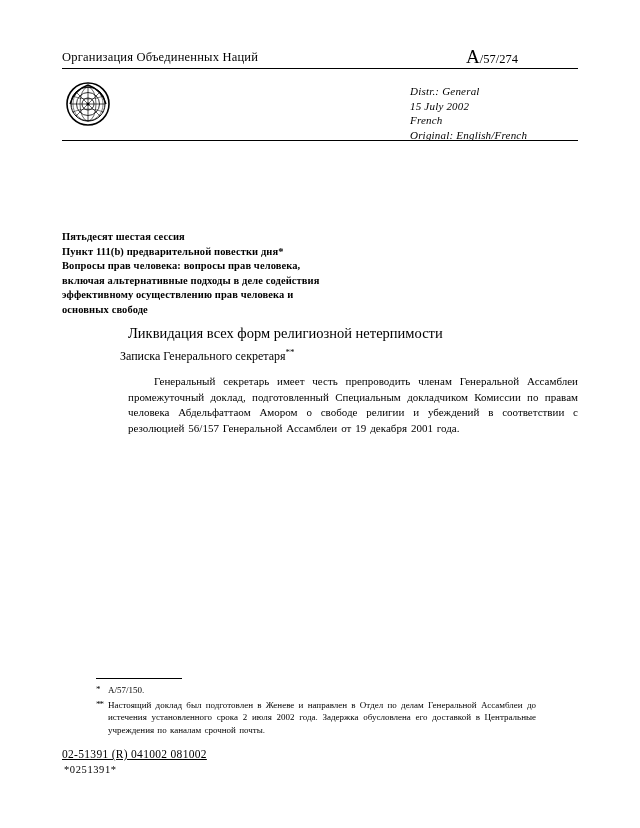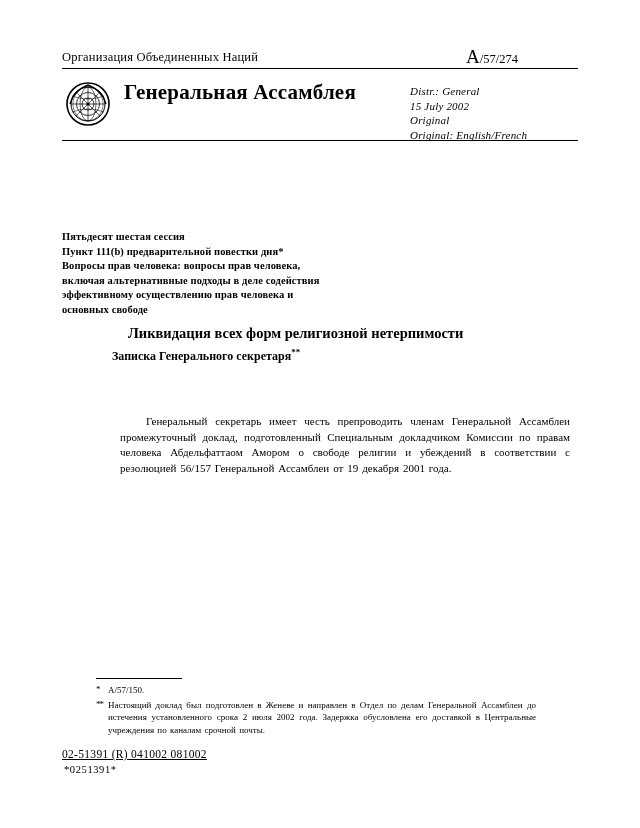--- a/index.html
+++ b/index.html
@@ -97,46 +97,45 @@
     letter-spacing: 0.1px;
   }
   .session-block .ln { display: block; }
 
   
   .title-main {
     position: absolute;
     left: 128px;
     top: 325px;
     font-size: 14.5px;
-    font-weight: bold;
+    font-weight: normal;
   }
   .title-sub {
     position: absolute;
-    left: 112px;
+    left: 120px;
     top: 347px;
     font-size: 12px;
-    font-weight: bold;
+    font-weight: normal;
   }
   .title-sub sup {
     font-size: 9px;
     vertical-align: super;
   }
 
   
   .body-par {
     position: absolute;
-    left: 120px;
+    left: 128px;
     top: 374px;
     width: 450px;
     font-size: 11px;
     line-height: 15.5px;
     text-align: justify;
     text-indent: 26px;
     word-spacing: 1.2px;
-    margin-top: 40px;
   }
 
   
   .fn-rule {
     position: absolute;
     left: 96px;
     top: 678px;
     width: 86px;
     border-top: 1px solid #000;
   }
@@ -208,26 +207,25 @@
       <line x1="34" y1="10" x2="10" y2="34" stroke="#000" stroke-width="0.6"></line>
       <ellipse cx="22" cy="22" rx="8" ry="17" fill="none" stroke="#000" stroke-width="0.6"></ellipse>
       <ellipse cx="22" cy="22" rx="15" ry="17" fill="none" stroke="#000" stroke-width="0.5"></ellipse>
       <path d="M6 14 Q22 20 38 14" fill="none" stroke="#000" stroke-width="0.5"></path>
       <path d="M6 30 Q22 24 38 30" fill="none" stroke="#000" stroke-width="0.5"></path>
       <path d="M4 22 Q8 8 22 3" fill="none" stroke="#000" stroke-width="1.4"></path>
       <path d="M40 22 Q36 8 22 3" fill="none" stroke="#000" stroke-width="1.4"></path>
     </svg>
   </div>
 
-  <div class="assembly-title">Генеральная Ассамблея</div>
 
   <div class="distr-block">
     <div>Distr.: General</div>
     <div>15 July 2002</div>
-    <div>Original</div>
+    <div>French</div>
     <div>Original: English/French</div>
   </div>
 
   <div class="rule-mid"></div>
 
   <div class="session-block">
     <span class="ln">Пятьдесят шестая сессия</span>
     <span class="ln">Пункт 111(b) предварительной повестки дня*</span>
     <span class="ln">Вопросы прав человека: вопросы прав человека,</span>
     <span class="ln">включая альтернативные подходы в деле содействия</span>

